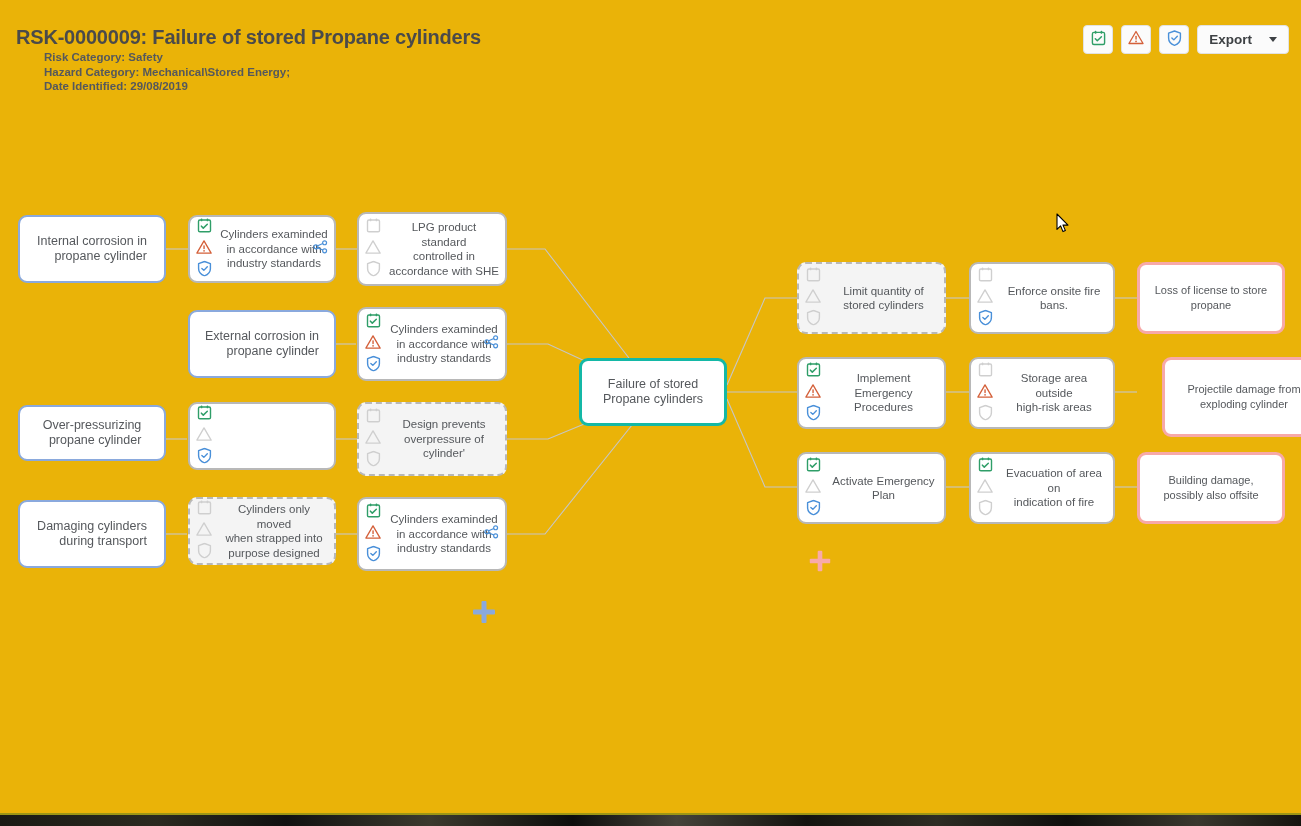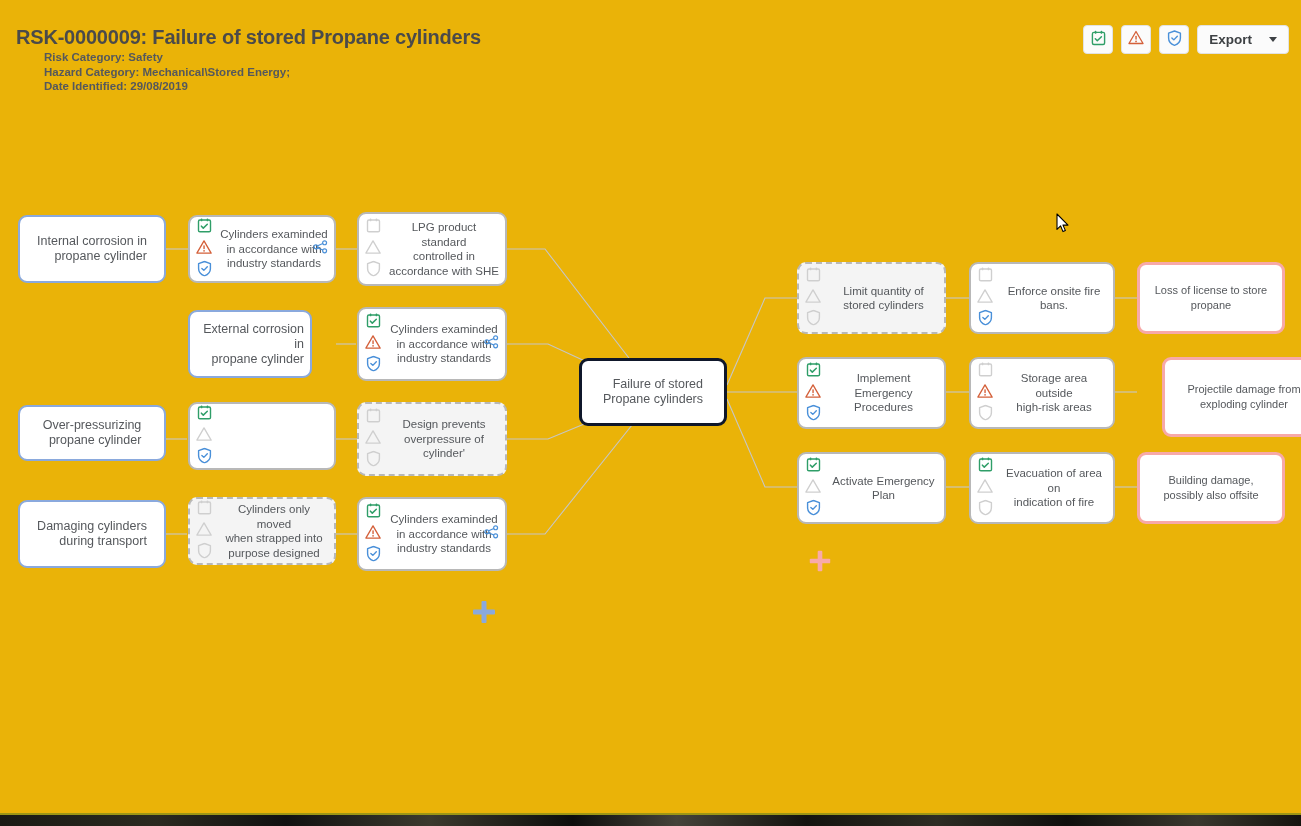--- a/index.html
+++ b/index.html
@@ -51,21 +51,21 @@
   .node {
     position: absolute; background: #ffffff; border-radius: 9px;
     display: flex; align-items: center; justify-content: center;
     text-align: center; color: #55585c; cursor: pointer;
   }
   .node .label { font-size: 11px; line-height: 15px; padding: 0 6px; }
 
   .threat { border: 2.5px solid #8aa9dd; text-align: right; }
   .threat .label { font-size: 12.5px; }
   .consequence { border: 3px solid #f7a9a8; }
-  .hazard { border: 3px solid #0f172a; text-align: right; }
+  .hazard { border: 3px solid #14b8a6; }
   .hazard .label { font-size: 12.5px; }
 
   .barrier { border: 2px solid #b8b8b8; }
   .barrier.dashed { border: 2px dashed #b8b8b8; background: #f4f4f4; }
   .barrier .label {
     font-size: 11.5px; line-height: 14.5px; color: #55585c;
     padding-left: 30px; padding-right: 6px; width: 100%;
   }
   .icon-stack {
     position: absolute; left: 6px; top: 50%; transform: translateY(-50%);
@@ -163,21 +163,21 @@
         <path d="M1115,198 H1137"></path>
         <path d="M1115,292 H1137"></path>
         <path d="M1115,387 H1137"></path>
       </g>
     </svg>
 
     <div id="nodes">
         <div class="node threat" style="left: 18px; top: 115px; width: 148px; height: 68px;">
           <div class="label">Internal corrosion in<br>propane cylinder</div>
         </div>
-        <div class="node threat" style="left: 188px; top: 210px; width: 124px; height: 68px;">
+        <div class="node threat" style="left: 188px; top: 210px; width: 148px; height: 68px;">
           <div class="label">External corrosion in<br>propane cylinder</div>
         </div>
         <div class="node threat" style="left: 18px; top: 305px; width: 148px; height: 56px;">
           <div class="label">Over-pressurizing<br>propane cylinder</div>
         </div>
         <div class="node threat" style="left: 18px; top: 400px; width: 148px; height: 68px;">
           <div class="label">Damaging cylinders<br>during transport</div>
         </div>
         <div class="node barrier" style="left: 188px; top: 115px; width: 148px; height: 68px;">
           <div class="label">Cylinders examinded<br>in accordance with<br>industry standards</div>

